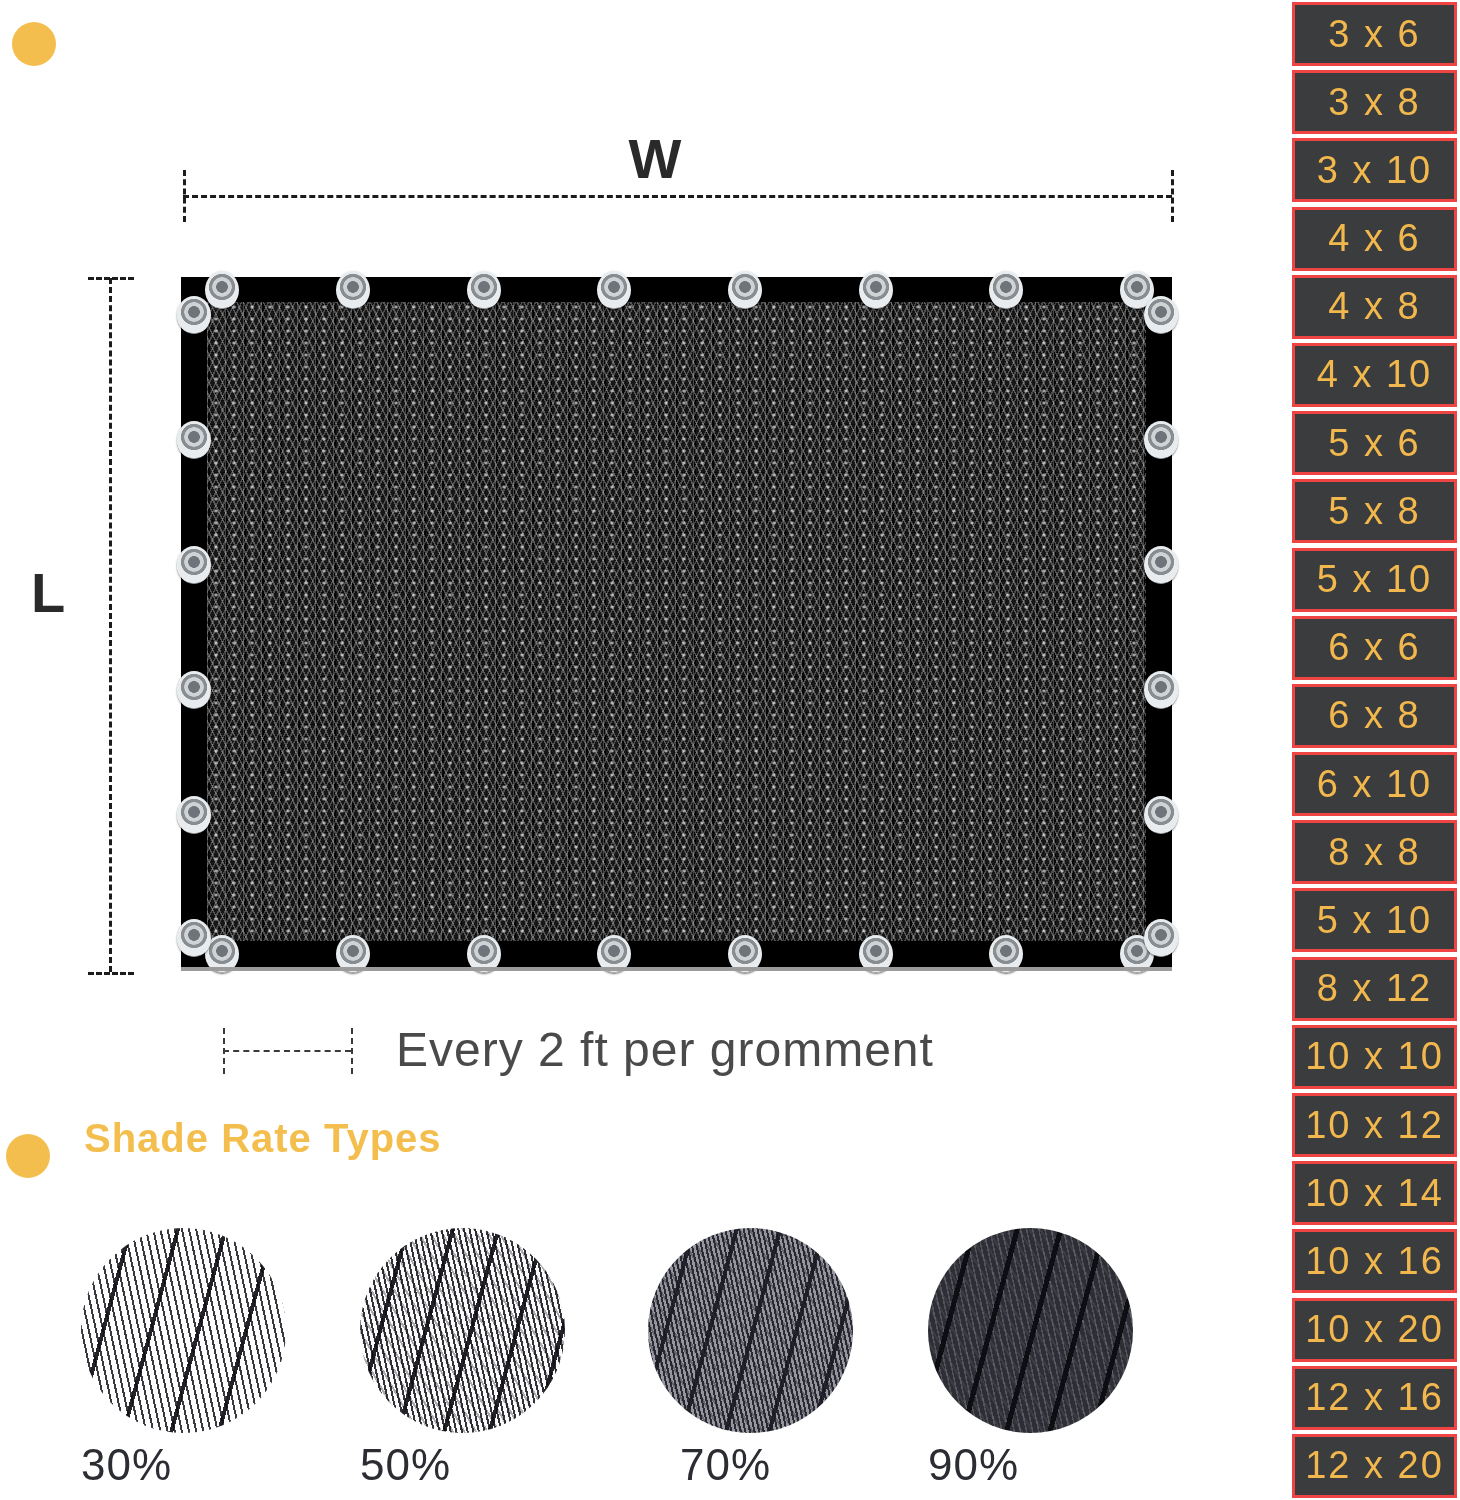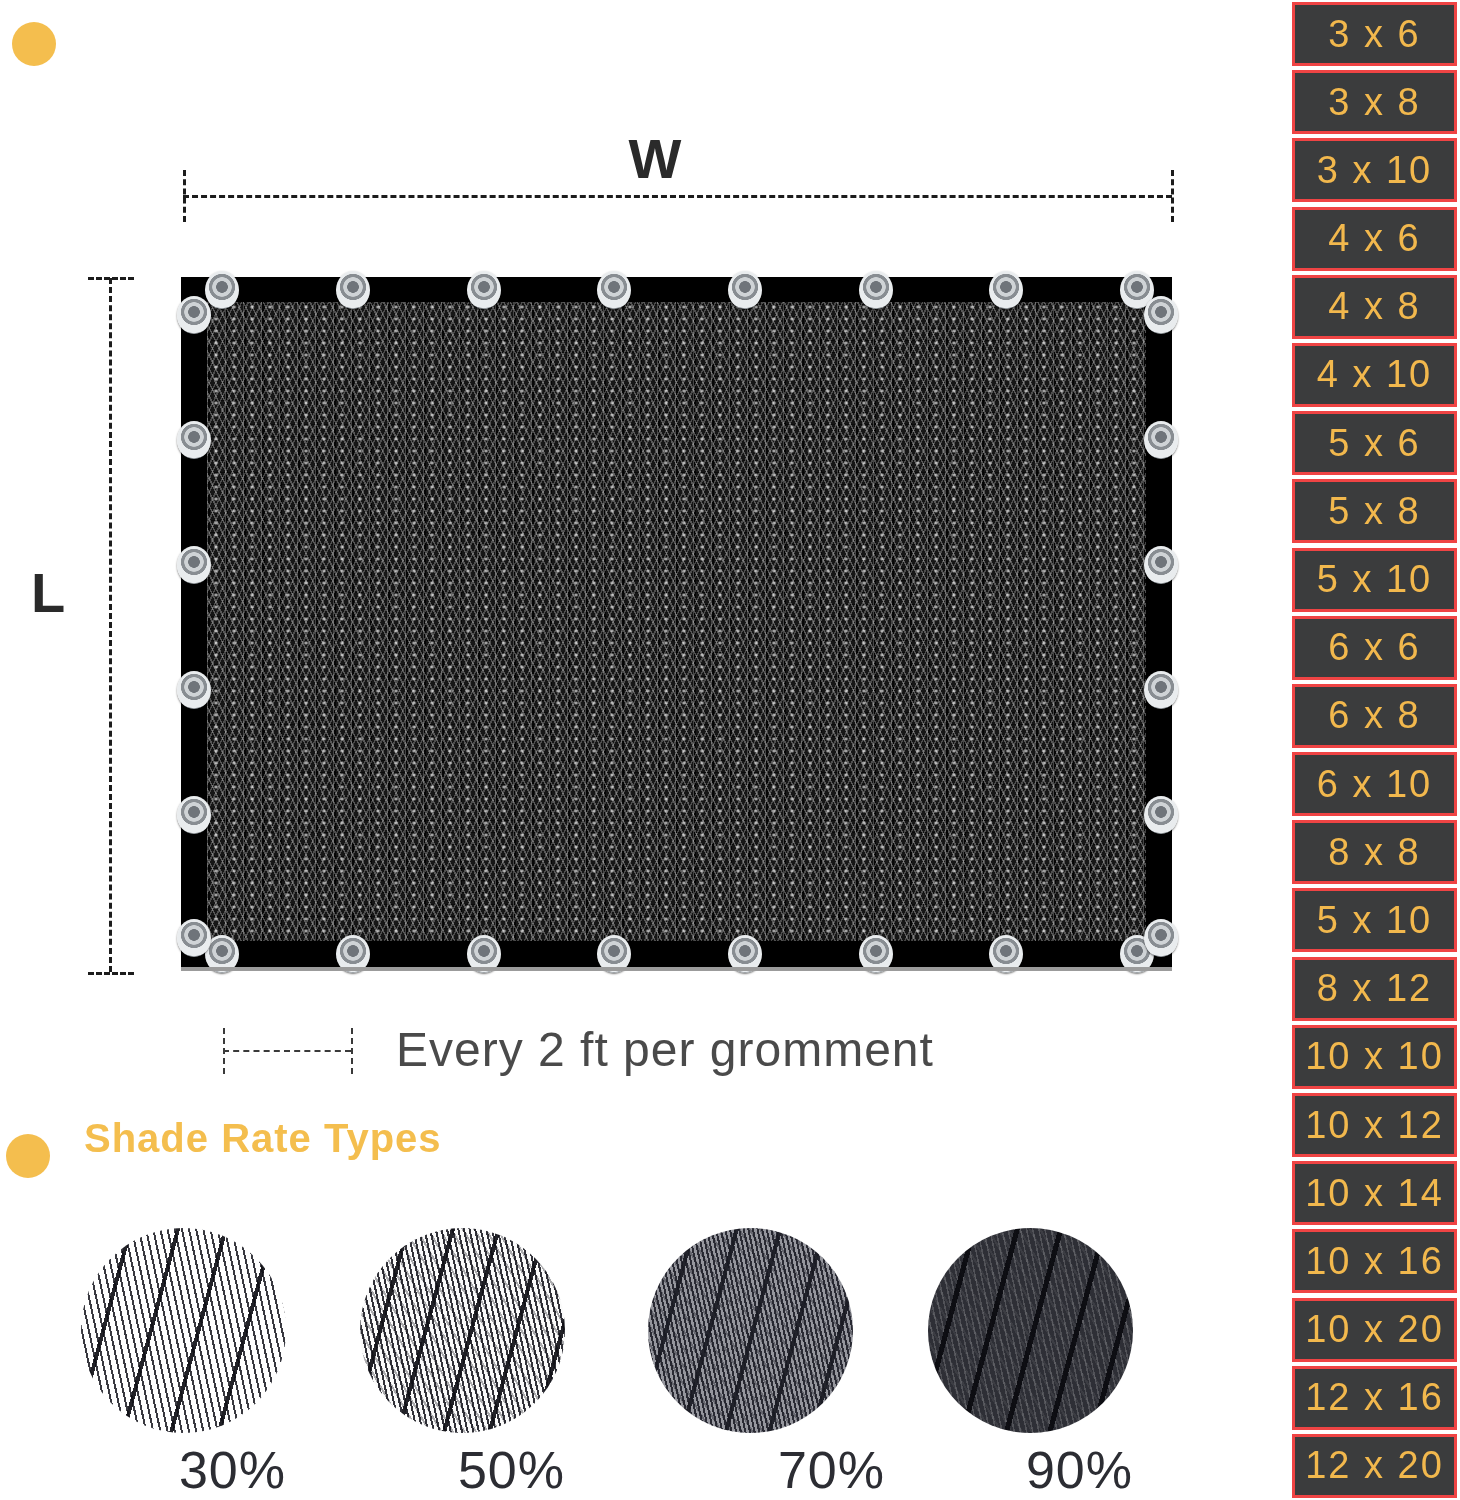--- a/index.html
+++ b/index.html
@@ -89,22 +89,22 @@
   }
   .sw-4{left:928px;
     background-color:#383940;
     background-image:
       linear-gradient(rgba(22,23,30,.30), rgba(22,23,30,.30)),
       repeating-linear-gradient(105deg, rgba(6,6,10,.95) 0 5px, transparent 5px 42px),
       repeating-linear-gradient(78deg,  rgba(255,255,255,.26) 0 1.5px, transparent 1.5px 6px),
       repeating-linear-gradient(60deg,  rgba(255,255,255,.10) 0 2px, transparent 2px 9px);
   }
   .pct{
-    position:absolute;top:1440px;width:205px;text-align:right;
-    font-size:52px;color:#2c2d33;letter-spacing:1px;
+    position:absolute;top:1440px;width:205px;text-align:left;
+    font-size:44px;color:#2c2d33;letter-spacing:1px;
   }
   .pct-1{left:81px;} .pct-2{left:360px;} .pct-3{left:680px;} .pct-4{left:928px;}
   
   .sizes{
     position:absolute;left:1292px;top:2px;width:165px;height:1496px;
     display:flex;flex-direction:column;justify-content:space-between;
   }
   .size-box{
     height:64px;background:#3B3C3D;border:3px solid #ef4444;box-sizing:border-box;
     display:flex;align-items:center;justify-content:center;

